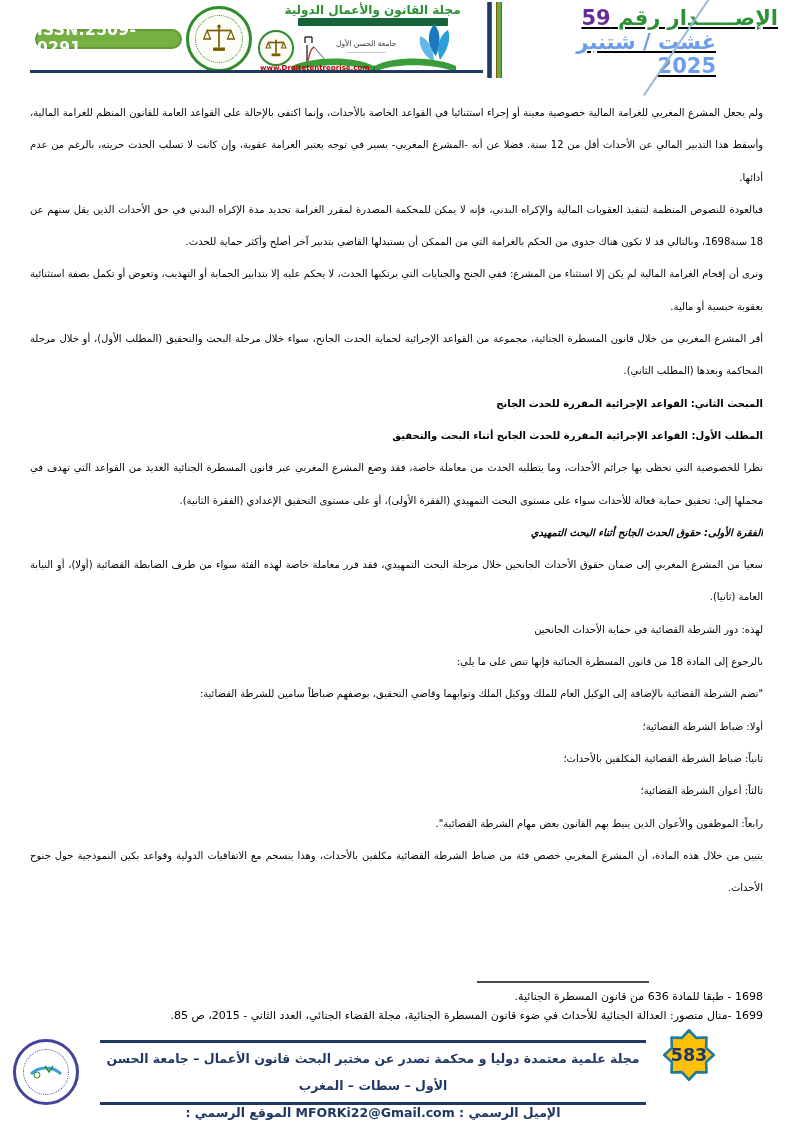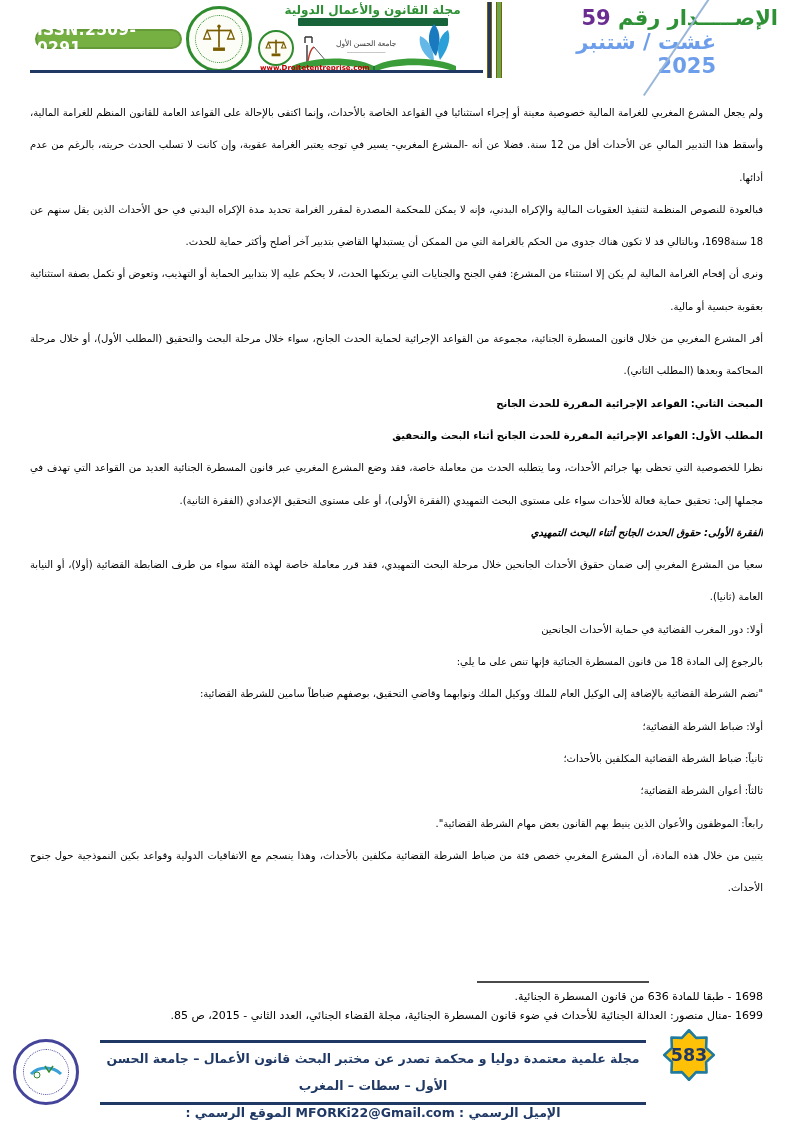--- a/index.html
+++ b/index.html
@@ -64,21 +64,21 @@
     position: absolute; left: 487px; top: 2px; width: 5px; height: 76px;
     background: #1f3864; border-left: 1px solid #7f6000; border-right: 1px solid #7f6000;
   }
   .vbar-green {
     position: absolute; left: 496px; top: 2px; width: 6px; height: 76px;
     background: #6aa84f; border-left: 1px solid #7f6000; border-right: 1px solid #7f6000;
   }
   .header-underline {
     position: absolute; left: 30px; top: 70px; width: 453px; height: 3px; background: #1f3864;
   }
-  .issue-block { position: absolute; left: 512px; top: 6px; width: 272px; direction: rtl; }
+  .issue-block { position: absolute; left: 512px; top: 6px; width: 272px; direction: rtl; text-decoration: underline; }
   .issue-l1 { text-align: right; padding-right: 6px; font-size: 21px; font-weight: bold; color: #2e9136; }
   .issue-l1 .num { color: #6a2c91; }
   .issue-l2 { text-align: right; padding-right: 68px; font-size: 21px; font-weight: bold; color: #6d9eeb; }
   .issue-diag {
     position: absolute; left: 618px; top: 46px; width: 118px; height: 1.5px;
     background: #9ab7d8; transform: rotate(124deg);
   }
 
   
   .body-text {
@@ -201,21 +201,21 @@
   <div class="body-text">
     <div class="blk p">ولم يجعل المشرع المغربي للغرامة المالية خصوصية معينة أو إجراء استثنائيا في القواعد الخاصة بالأحداث، وإنما اكتفى بالإحالة على القواعد العامة للقانون المنظم للغرامة المالية، وأسقط هذا التدبير المالي عن الأحداث أقل من 12 سنة. فضلا عن أنه -المشرع المغربي- يسير في توجه يعتبر الغرامة عقوبة، وإن كانت لا تسلب الحدث حريته، بالرغم من عدم أدائها.</div>
     <div class="blk p">فبالعودة للنصوص المنظمة لتنفيذ العقوبات المالية والإكراه البدني، فإنه لا يمكن للمحكمة المصدرة لمقرر الغرامة تحديد مدة الإكراه البدني في حق الأحداث الذين يقل سنهم عن 18 سنة1698، وبالتالي قد لا تكون هناك جدوى من الحكم بالغرامة التي من الممكن أن يستبدلها القاضي بتدبير آخر أصلح وأكثر حماية للحدث.</div>
     <div class="blk p">ونرى أن إقحام الغرامة المالية لم يكن إلا استثناء من المشرع: ففي الجنح والجنايات التي يرتكبها الحدث، لا يحكم عليه إلا بتدابير الحماية أو التهذيب، وتعوض أو تكمل بصفة استثنائية بعقوبة حبسية أو مالية.</div>
     <div class="blk p">أقر المشرع المغربي من خلال قانون المسطرة الجنائية، مجموعة من القواعد الإجرائية لحماية الحدث الجانح، سواء خلال مرحلة البحث والتحقيق (المطلب الأول)، أو خلال مرحلة المحاكمة وبعدها (المطلب الثاني).</div>
     <div class="blk hb">المبحث الثاني: القواعد الإجرائية المقررة للحدث الجانح</div>
     <div class="blk hb">المطلب الأول: القواعد الإجرائية المقررة للحدث الجانح أثناء البحث والتحقيق</div>
     <div class="blk p">نظرا للخصوصية التي تحظى بها جرائم الأحداث، وما يتطلبه الحدث من معاملة خاصة، فقد وضع المشرع المغربي عبر قانون المسطرة الجنائية العديد من القواعد التي تهدف في مجملها إلى: تحقيق حماية فعالة للأحداث سواء على مستوى البحث التمهيدي (الفقرة الأولى)، أو على مستوى التحقيق الإعدادي (الفقرة الثانية).</div>
     <div class="blk hbi">الفقرة الأولى: حقوق الحدث الجانح أثناء البحث التمهيدي</div>
     <div class="blk p">سعيا من المشرع المغربي إلى ضمان حقوق الأحداث الجانحين خلال مرحلة البحث التمهيدي، فقد قرر معاملة خاصة لهذه الفئة سواء من طرف الضابطة القضائية (أولا)، أو النيابة العامة (ثانيا).</div>
-    <div class="blk p">أولا: دور المغرب القضائية في حماية الأحداث الجانحين</div>
+    <div class="blk p">لهذه: دور الشرطة القضائية في حماية الأحداث الجانحين</div>
     <div class="blk p">بالرجوع إلى المادة 18 من قانون المسطرة الجنائية فإنها تنص على ما يلي:</div>
     <div class="blk p">"تضم الشرطة القضائية بالإضافة إلى الوكيل العام للملك ووكيل الملك ونوابهما وقاضي التحقيق، بوصفهم ضباطاً سامين للشرطة القضائية:</div>
     <div class="blk p">أولا: ضباط الشرطة القضائية؛</div>
     <div class="blk p">ثانياً: ضباط الشرطة القضائية المكلفين بالأحداث؛</div>
     <div class="blk p">ثالثاً: أعوان الشرطة القضائية؛</div>
     <div class="blk p">رابعاً: الموظفون والأعوان الذين ينيط بهم القانون بعض مهام الشرطة القضائية".</div>
     <div class="blk p">يتبين من خلال هذه المادة، أن المشرع المغربي خصص فئة من ضباط الشرطة القضائية مكلفين بالأحداث، وهذا ينسجم مع الاتفاقيات الدولية وقواعد بكين النموذجية حول جنوح الأحداث.</div>
 
   </div>
 

